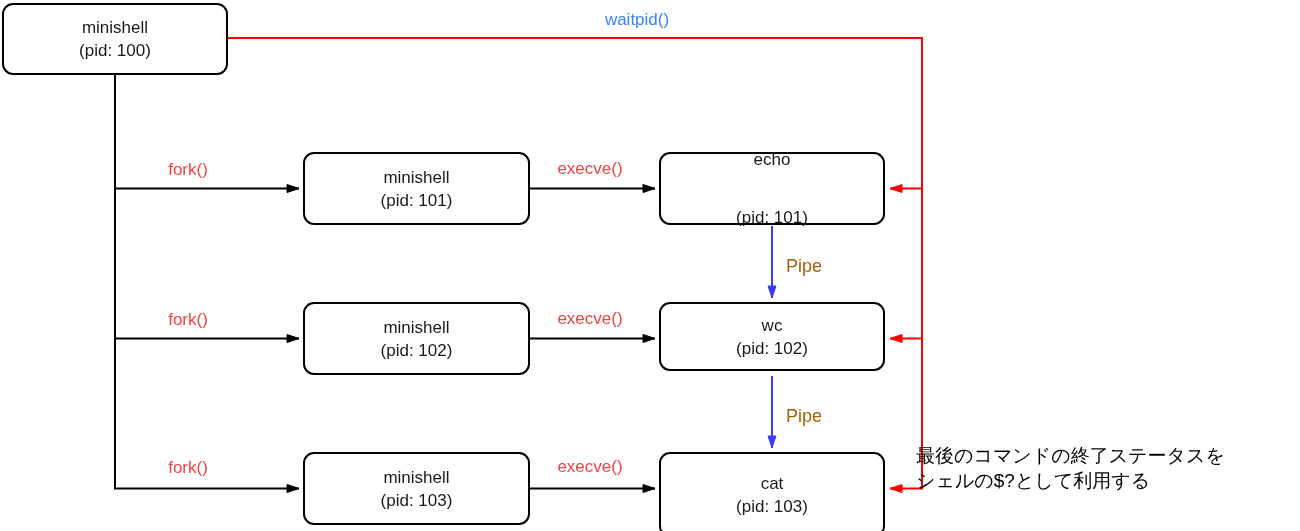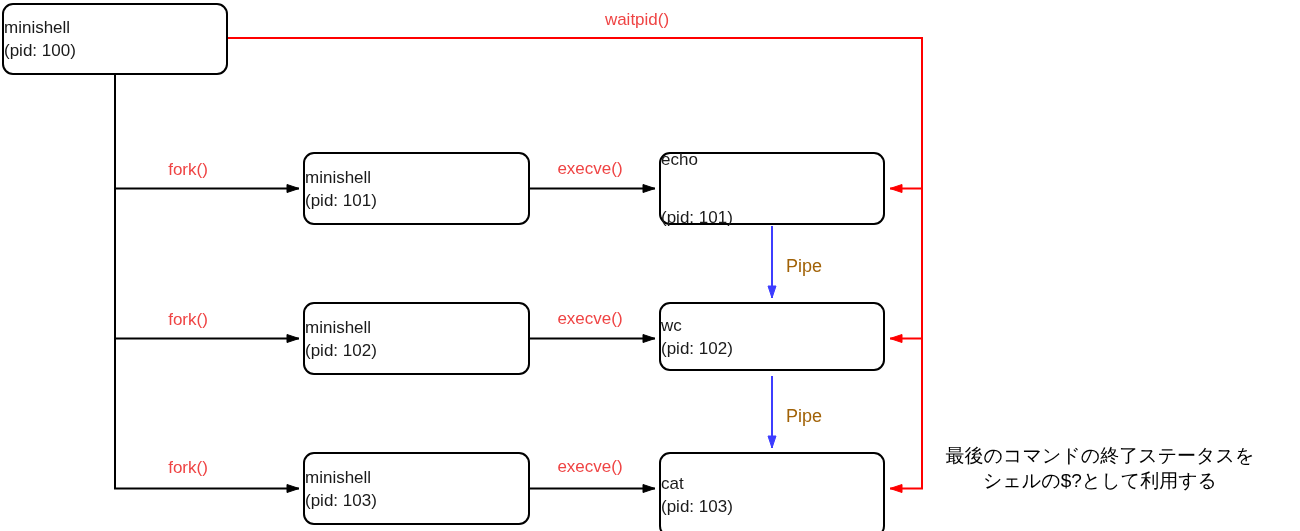--- a/index.html
+++ b/index.html
@@ -23,48 +23,47 @@
     height: 531px;
   }
   .node {
     position: absolute;
     box-sizing: border-box;
     background: #ffffff;
     border: 2px solid #000000;
     border-radius: 11px;
     display: flex;
     flex-direction: column;
-    align-items: flex-start;
+    align-items: center;
     justify-content: center;
     font-size: 17px;
     line-height: 23px;
     color: #1a1a1a;
     text-align: center;
     z-index: 2;
   }
   .lbl {
     position: absolute;
     font-size: 17px;
     line-height: 22px;
     color: #ef4444;
     text-align: center;
     white-space: nowrap;
     z-index: 3;
   }
-  .lbl-red  { color: #ef4444; }
+  .lbl-red  { color: #3b82f6; }
   .lbl-blue { color: #a16207; }
   .note {
     position: absolute;
     left: 916px;
     top: 443px;
     width: 368px;
     font-size: 19px;
     line-height: 25px;
     color: #000000;
-    text-align: center;
     z-index: 3;
   }
   .edge-black { stroke: #000000; stroke-width: 2; fill: none; }
   .edge-red   { stroke: #ff0000; stroke-width: 2; fill: none; }
   .edge-blue  { stroke: #3d3dff; stroke-width: 2; fill: none; }
 </style>
 </head>
 <body>
 
 <div id="canvas">

